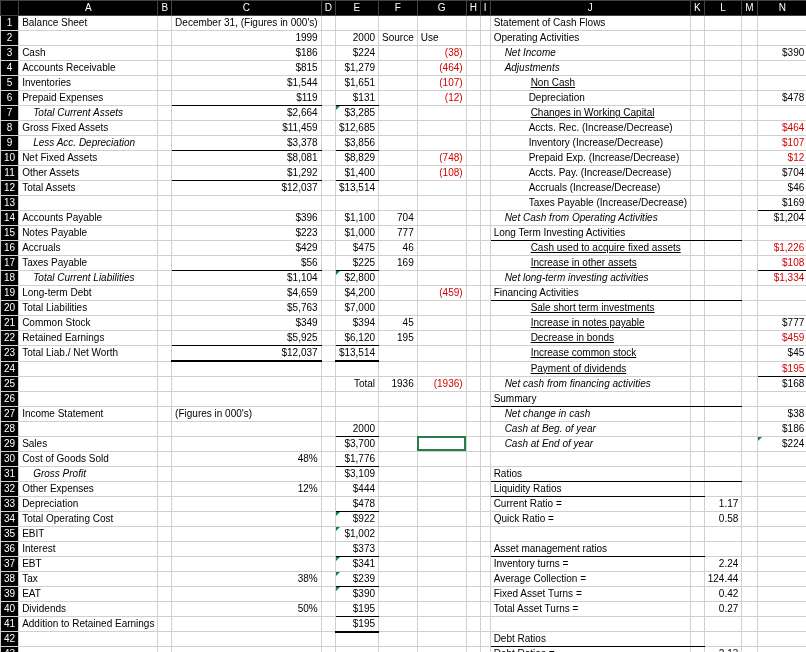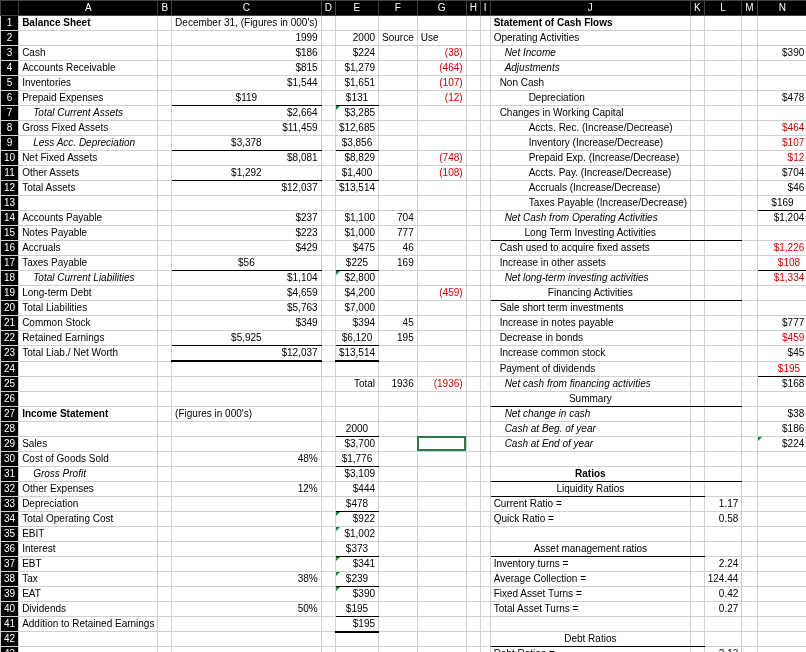--- a/index.html
+++ b/index.html
@@ -3,28 +3,28 @@
 <meta charset="utf-8">
 <style>
   * { box-sizing: border-box; }
   html, body { margin: 0; padding: 0; font-family: Arial, sans-serif; font-size: 10px; background: #fff; }
   .sheet { position: relative; width: 806px; height: 652px; overflow: auto; }
   table { border-collapse: collapse; table-layout: fixed; }
   th, td { border: 1px solid #d0d0d0; padding: 1px 3px; height: 12px; line-height: 12px; white-space: nowrap; overflow: hidden; font-size: 10px; background: #fff; }
   th { background: #000; color: #fff; font-weight: normal; text-align: center; border: 1px solid #444; }
   th.rowhdr { width: 18px; }
   td.rowhdr { background: #000; color: #fff; text-align: center; width: 18px; }
-  .b { font-weight: bold; }
+  .b { font-weight: normal; }
   .r { text-align: right; }
   .c { text-align: left; }
   .red { color: #d00000; padding-left: 16px; }
-  .ul { border-bottom: 1px solid #000 !important; text-align: center; }
+  .ul { border-bottom: 1px solid #000 !important; }
   .uul { border-bottom: 2px solid #000 !important; }
   .indent1 { padding-left: 14px; font-style: italic; }
-  .indent2 { padding-left: 9px; }
+  .indent2 { padding-left: 40px; text-decoration: underline; }
   .indent3 { padding-left: 38px; }
   .sel { outline: 2px solid #2a7a4a; outline-offset: -2px; }
   .tri { position: relative; }
   .tri::before { content:""; position:absolute; top:0; left:0; width:0; height:0; border-left:4px solid #0a8a3c; border-bottom:4px solid transparent; }
   
   col.cR { width: 18px; }
   col.cA { width: 118px; }
   col.cB { width: 44px; }
   col.cC { width: 50px; }
   col.cD { width: 28px; }
@@ -331,21 +331,21 @@
           <td></td>
           <td></td>
           <td class="r ul">$169</td>
           <td></td>
           <td></td>
         </tr>
         <tr>
           <td class="rowhdr">14</td>
           <td>Accounts Payable</td>
           <td></td>
-          <td class="r">$237</td>
+          <td class="r">$396</td>
           <td></td>
           <td class="r">$1,100</td>
           <td class="r">704</td>
           <td></td>
           <td></td>
           <td></td>
           <td class="indent1">Net Cash from Operating Activities</td>
           <td></td>
           <td></td>
           <td></td>

